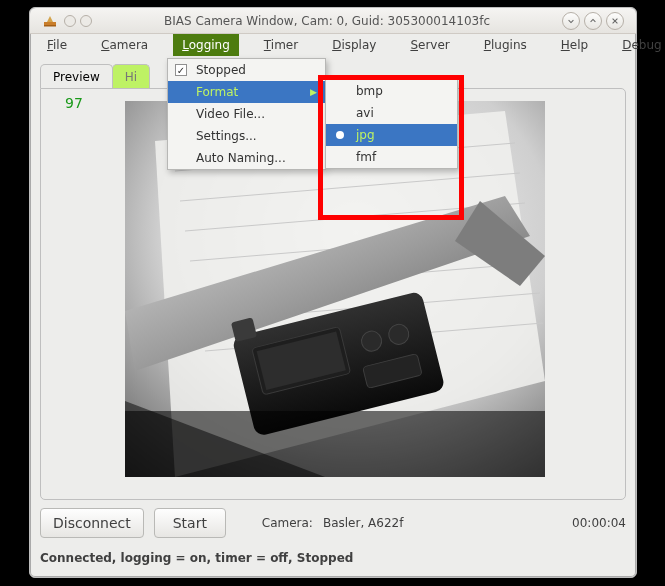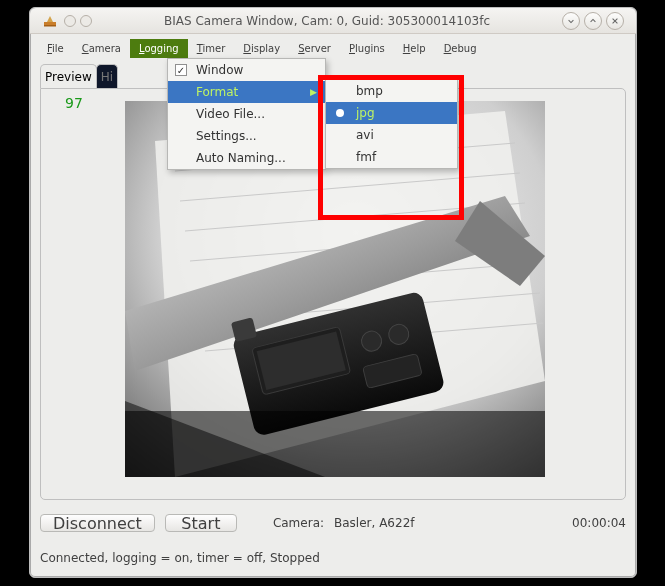--- a/index.html
+++ b/index.html
@@ -4,36 +4,36 @@
 <style>
   * { box-sizing: border-box; margin: 0; padding: 0; font-family: "DejaVu Sans", "Liberation Sans", sans-serif; }
   body { background: #000; width: 665px; height: 586px; overflow: hidden; }
   .frame { position: absolute; left: 29px; top: 7px; width: 608px; height: 571px; background: #ededeb; border: 1px solid #bdbdbd; border-radius: 6px; box-shadow: 0 0 0 1px #aaa inset; }
   .titlebar { height: 26px; display: flex; align-items: center; padding: 0 12px; background: linear-gradient(#f5f4f2,#e6e4e0); border-bottom: 1px solid #cfcac4; border-radius: 6px 6px 0 0; }
   .appicon { width:16px; height:16px; display:inline-block; margin-right:6px; }
   .title { flex:1; text-align:center; font-size:12px; color:#555; }
   .winbtn { width:18px; height:18px; border-radius:50%; border:1px solid #b6b0a8; background:linear-gradient(#fdfdfc,#e8e6e2); margin-left:4px; display:flex; align-items:center; justify-content:center; font-size:10px; color:#666; }
   .winbtn svg { width:8px; height:8px; }
   .tb-left-ctrl { width:12px; height:12px; border-radius:50%; border:1px solid #b6b0a8; background:#eceae6; margin-right:4px; }
-  .menubar { height:24px; display:flex; align-items:flex-end; padding:0 8px; font-size:10px; color:#404040; }
+  .menubar { height:24px; display:flex; align-items:flex-start; padding:0 8px; font-size:12px; color:#404040;gap:16px; }
   .mitem { padding:4px 9px; display:flex; align-items:center; cursor:default; }
   .mitem.active { background:#4d7c0f; color:#fff; }
   .mitem span.u { text-decoration: underline; }
   .content { position:absolute; left:10px; top:56px; right:10px; bottom:72px; }
   .tabrow { display:flex; gap:0; font-size:12px; }
-  .tab { padding:4px 4px; border:1px solid #bfbfbf; border-bottom:none; border-radius:5px 5px 0 0; background:#ededeb; height:24px; display:flex; align-items:center; }
-  .tab.inactive { background:#0f172a; color:#777; }
+  .tab { padding:4px 12px; border:1px solid #bfbfbf; border-bottom:none; border-radius:5px 5px 0 0; background:#ededeb; height:24px; display:flex; align-items:center; }
+  .tab.inactive { background:#bef264; color:#777; }
   .tab + .tab { margin-left:-1px; }
   .panel { border:1px solid #bfbfbf; border-radius:0 5px 5px 5px; height:412px; background:#ededeb; position:relative; }
   .fps { position:absolute; left:8px; top:6px; font-size:14px; color:#1a9a1a; z-index:1;margin-left:16px;}
   .viewport { width:420px; height:376px; position:absolute; left:84px; top:12px; background:#000; overflow:hidden; }
   .viewport svg { width:100%; height:100%; display:block; }
   .bottombar { position:absolute; left:10px; right:10px; bottom:40px; height:28px; display:flex; align-items:center; gap:10px; font-size:12px; color:#404040; }
-  .btn { height:18px; padding:0 12px; border:1px solid #b9b9b6; border-radius:4px; background:linear-gradient(#fefefe,#e7e6e3); font-size:16px; color:#404040; display:flex; align-items:center; }
-  .statusbar { position:absolute; left:10px; right:10px; bottom:12px; font-size:12px; color:#404040; }
+  .btn { height:30px; padding:0 12px; border:1px solid #b9b9b6; border-radius:4px; background:linear-gradient(#fefefe,#e7e6e3); font-size:14px; color:#404040; display:flex; align-items:center; }
+  .statusbar { position:absolute; left:10px; right:10px; bottom:12px; font-size:12px; color:#404040;font-weight:bold; }
   .spacer { flex:1; }
   
   .dropdown { position:absolute; background:#f4f4f2; border:1px solid #b7b7b5; box-shadow:2px 3px 6px rgba(0,0,0,0.25); font-size:12px; color:#333; }
   .dd-main { left:137px; top:50px; width:159px; }
   .dd-item { height:22px; display:flex; align-items:center; padding:0 10px 0 28px; position:relative; }
   .dd-item.sel { background:#3b76c3; color:#bef264; }
   .dd-item .chk { position:absolute; left:7px; width:12px; height:12px; border:1px solid #909090; background:#fff; display:flex; align-items:center; justify-content:center; font-size:10px; color:#333; }
   .dd-item .arrow { position:absolute; right:8px; font-size:9px; }
   .dd-sub { left:295px; top:71px; width:133px; }
   .dd-sub .dd-item { padding-left:30px; }
@@ -171,48 +171,48 @@
     <span>00:00:04</span>
   </div>
 
   <div class="statusbar">
     <span>Connected, logging = on, timer = off, Stopped</span>
   </div>
 
   <div class="dropdown dd-main">
     <div class="dd-item">
       <span class="chk">✓</span>
-      <span>Window</span>
+      <span>Stopped</span>
     </div>
     <div class="dd-item sel">
       <span>Format</span>
       <span class="arrow">▶</span>
     </div>
     <div class="dd-item">
       <span>Video File...</span>
     </div>
     <div class="dd-item">
       <span>Settings...</span>
     </div>
     <div class="dd-item">
       <span>Auto Naming...</span>
     </div>
   </div>
 
   <div class="dropdown dd-sub">
     <div class="dd-item">
       <span>bmp</span>
     </div>
+    <div class="dd-item">
+      <span>avi</span>
+    </div>
     <div class="dd-item sel">
       <span class="radio"></span>
       <span>jpg</span>
     </div>
     <div class="dd-item">
-      <span>avi</span>
-    </div>
-    <div class="dd-item">
       <span>fmf</span>
     </div>
   </div>
 
   <div class="hl-box"></div>
 
 </div>
 
 </body></html>

